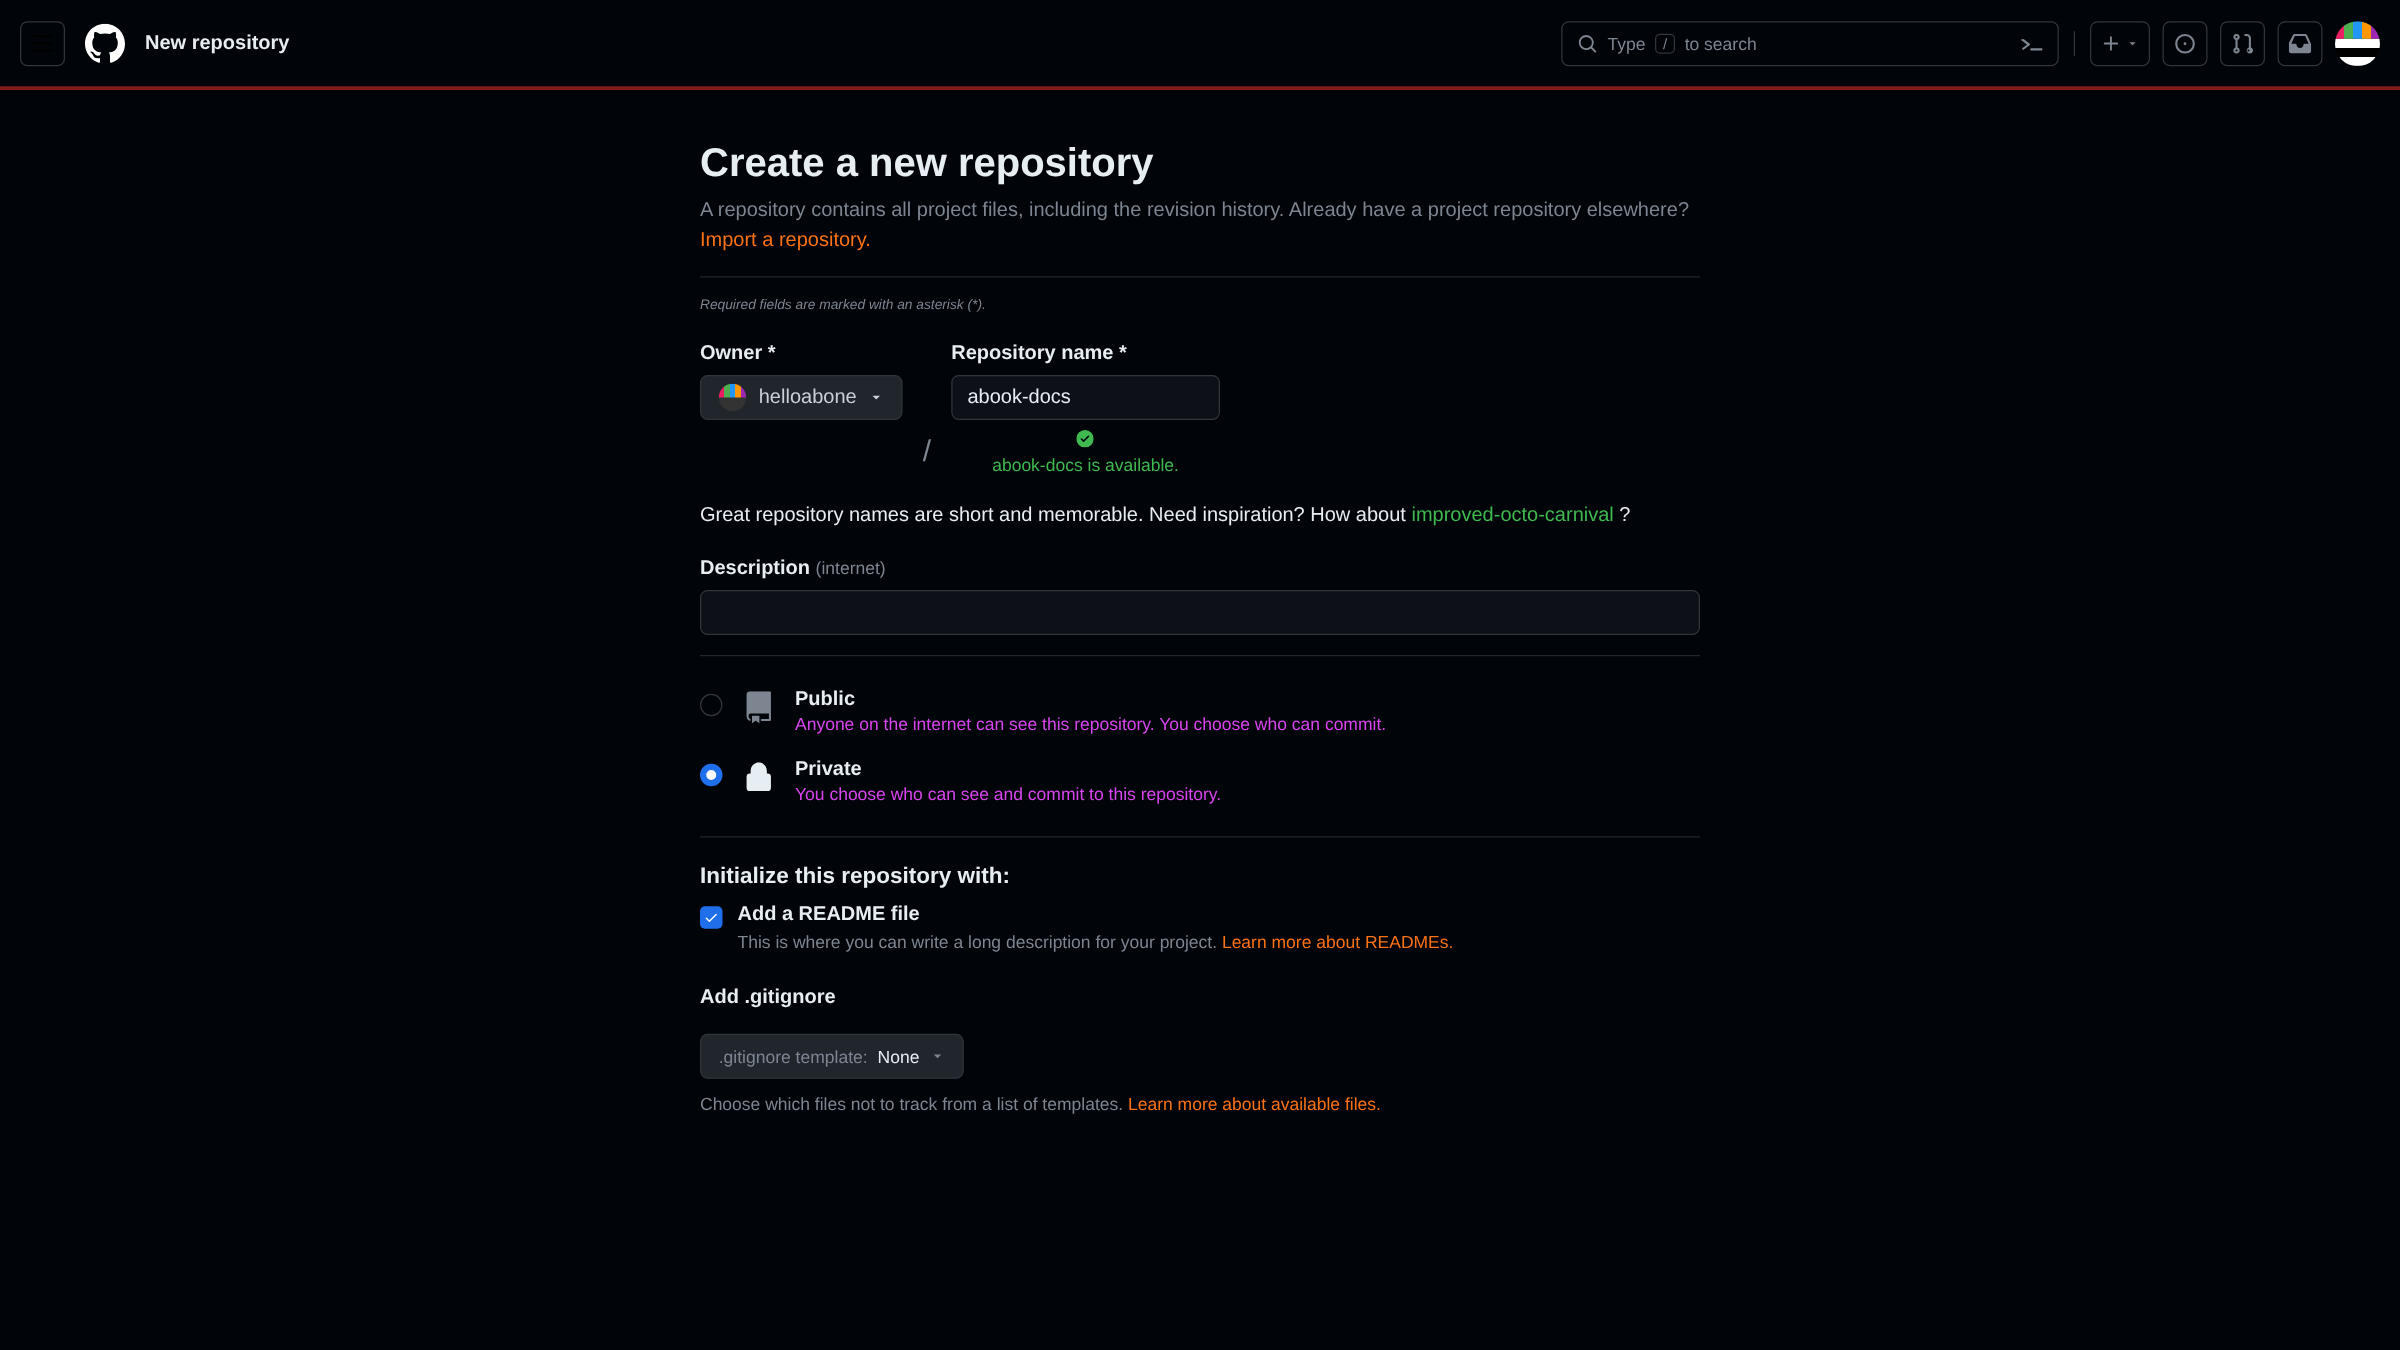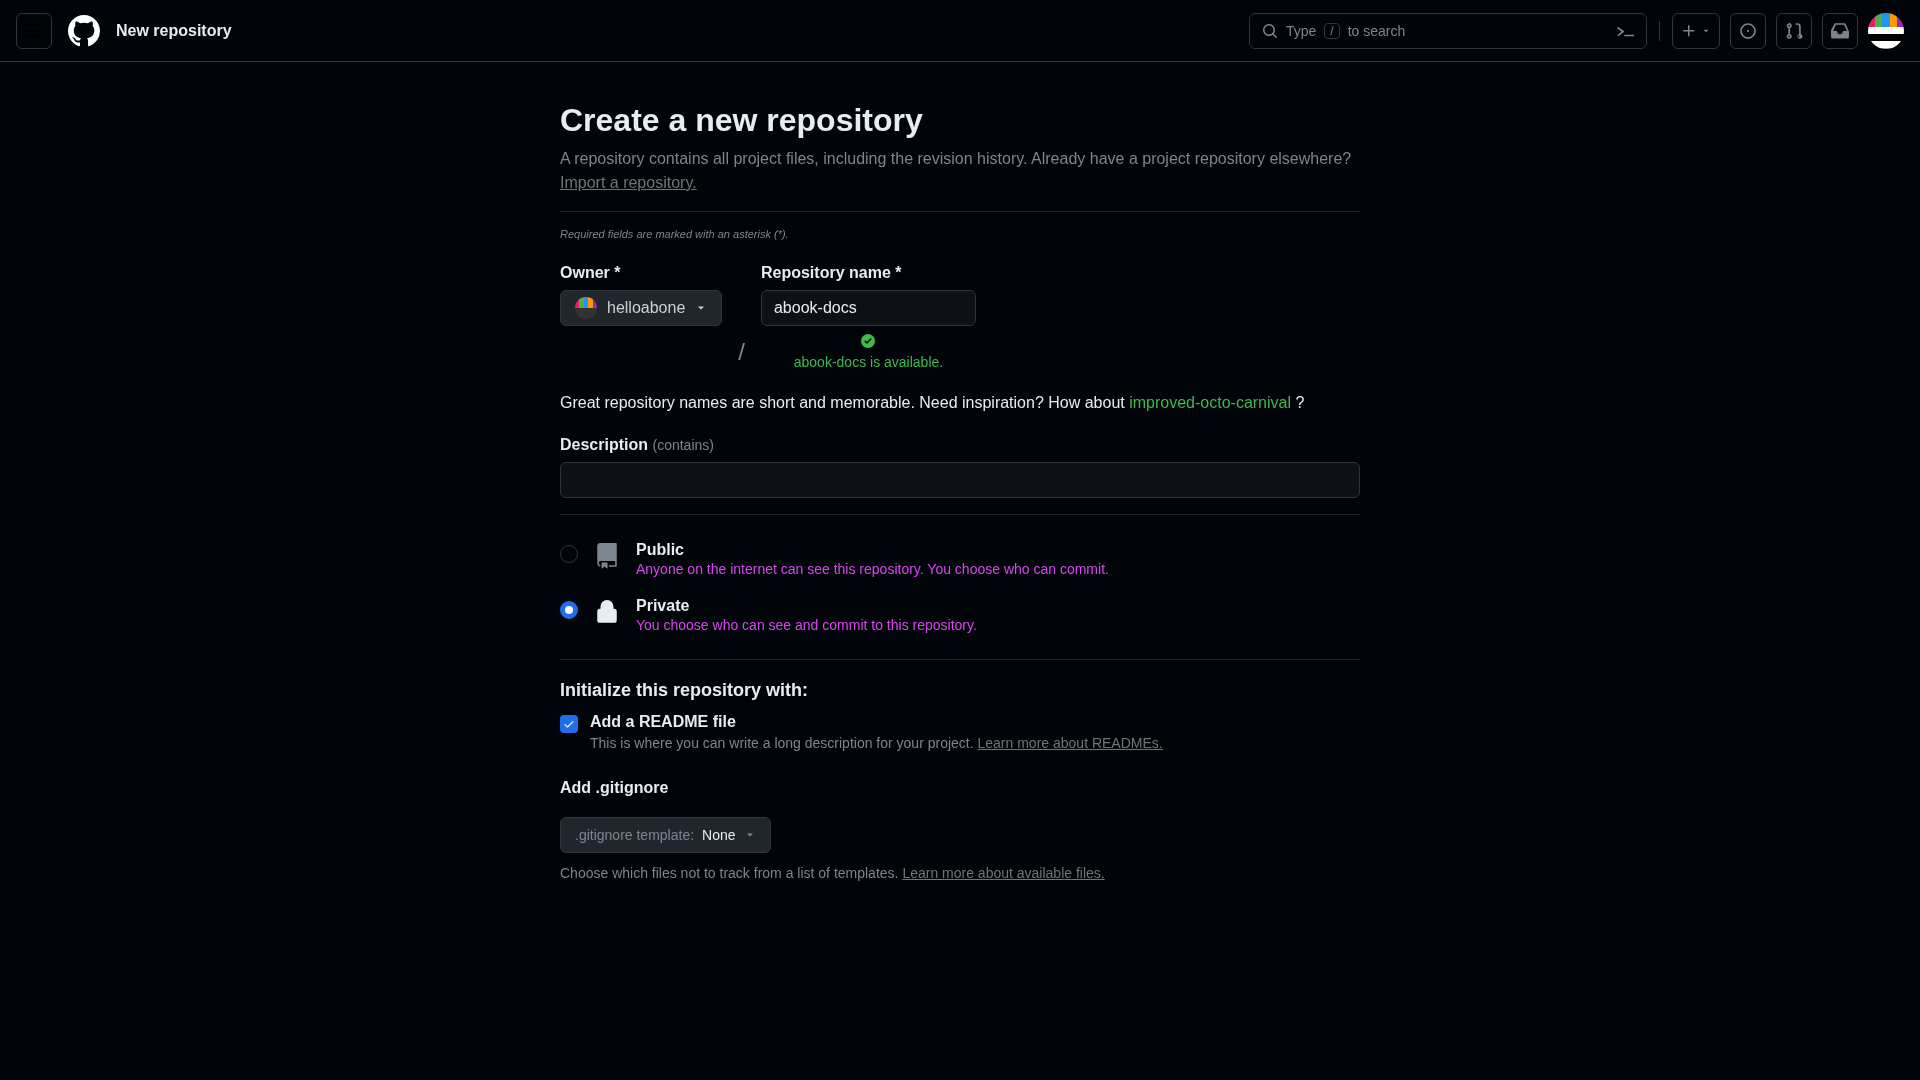--- a/index.html
+++ b/index.html
@@ -6,22 +6,22 @@
     body {
       background: #010409;
       color: #e6edf3;
       font-family: -apple-system, BlinkMacSystemFont, "Segoe UI", Helvetica, Arial, sans-serif;
       font-size: 14px;
       width: 1920px;
       height: 1080px;
       overflow: hidden;
     }
     .header {
-      height: 62px;
-      border-bottom: 1px solid #7f1d1d;
+      height: 72px;
+      border-bottom: 3px solid #7f1d1d;
       display: flex;
       align-items: center;
       padding: 0 16px;
       background: #010409;
     }
     .header-left { display: flex; align-items: center; gap: 16px; }
     .menu-btn {
       width: 36px; height: 36px;
       border: 1px solid #30363d;
       border-radius: 6px;
@@ -83,21 +83,21 @@
       background-repeat: no-repeat;
       background-color: #333;
     }
     .main {
       max-width: 800px;
       margin: 0 auto;
       padding: 40px 0;
     }
     h1 { font-size: 32px; font-weight: 600; margin-bottom: 8px; }
     .subtext { color: #7d8590; font-size: 16px; line-height: 1.5; }
-    .link { color: #737373; text-decoration: underline; cursor: pointer; }
+    .link { color: #f97316; cursor: pointer; }
     .divider { border: none; border-top: 1px solid #21262d; margin: 16px 0; }
     .required-note { font-style: italic; color: #7d8590; font-size: 11px; margin: 16px 0 24px 0; }
     .form-row { display: flex; align-items: flex-start; gap: 16px; margin-bottom: 8px; }
     .form-col { display: flex; flex-direction: column; }
     .label { font-size: 16px; font-weight: 600; color: #e6edf3; margin-bottom: 8px; }
     .label .optional { font-weight: 400; color: #7d8590; font-size: 14px; }
     .owner-btn {
       height: 36px;
       border: 1px solid #30363d;
       border-radius: 6px;
@@ -266,21 +266,21 @@
     </div>
   </div>
 
   <p class="inspire-text">
     <span>Great repository names are short and memorable. Need inspiration? How about </span><span class="suggest">improved-octo-carnival</span><span> ?</span>
   </p>
 
   <div class="form-col" style="margin-bottom:16px">
     <span class="label">
       <span>Description</span>
-      <span class="optional">(contains)</span>
+      <span class="optional">(internet)</span>
     </span>
     <input class="text-input text-input-wide" style="">
   </div>
 
   <hr class="divider">
 
   <div class="radio-row">
     <div class="radio"></div>
     <div class="radio-icon">
       <svg width="26" height="26" viewBox="0 0 24 24" style="fill:#7d8590">

